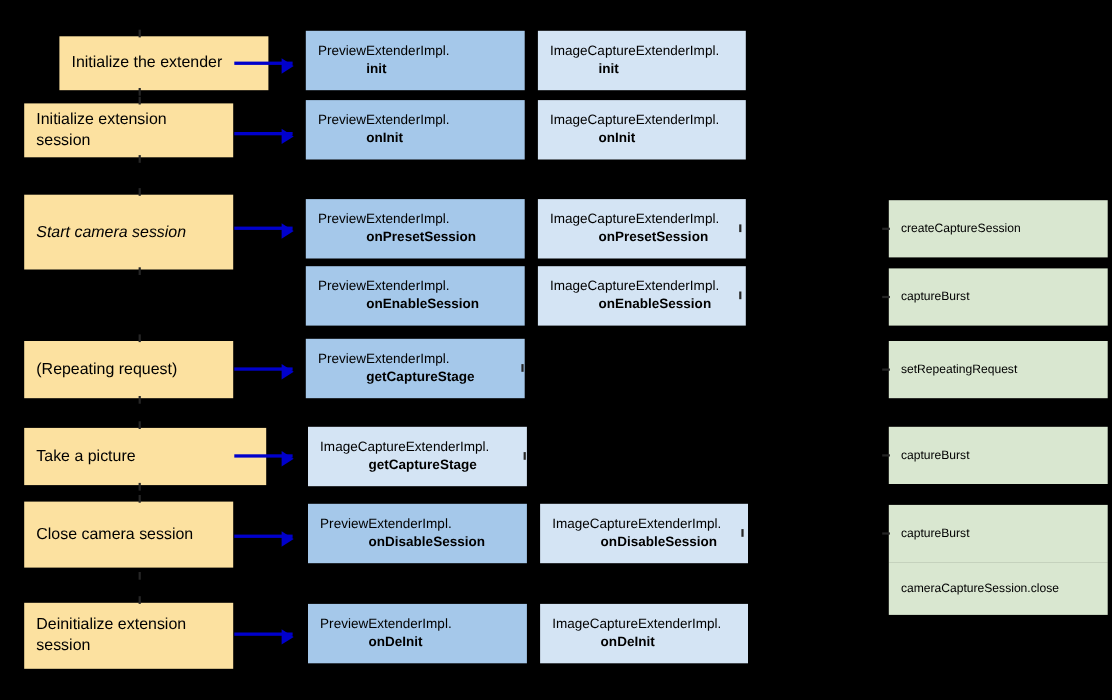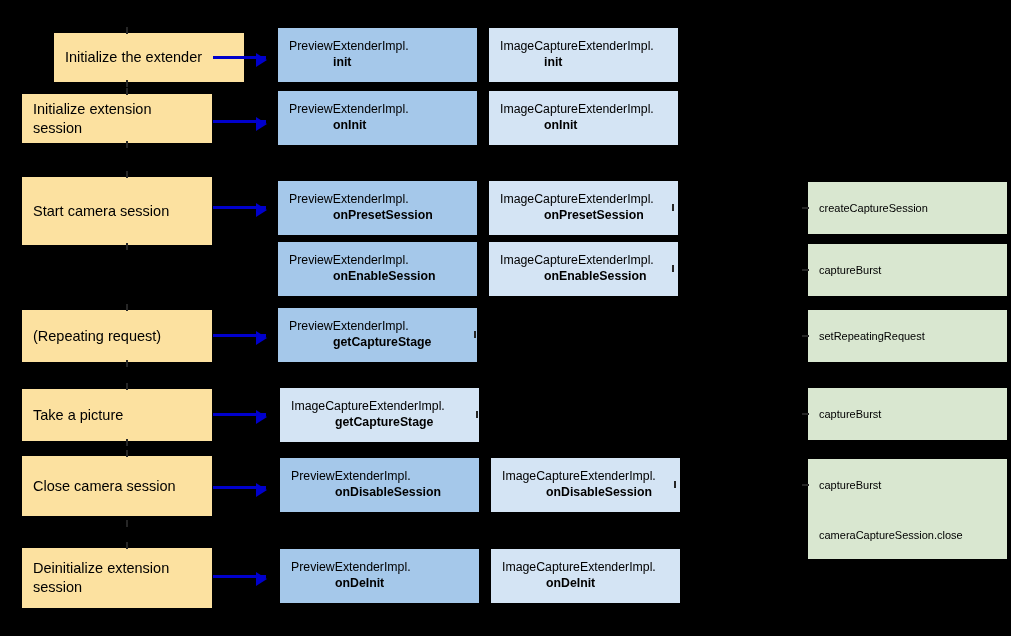--- a/index.html
+++ b/index.html
@@ -90,29 +90,29 @@
 
   <div class="box action" style="left:22px; top:33px; width:190px; height:49px;margin-left:32px;">
     <span class="ln">Initialize the extender</span>
   </div>
 
   <div class="box action" style="left:22px; top:94px; width:190px; height:49px;">
     <span class="ln">Initialize extension</span>
     <span class="ln">session</span>
   </div>
 
-  <div class="box action" style="left:22px; top:177px; width:190px; height:68px;">
+  <div class="box action" style="left:22px; top:177px; width:190px; height:68px;font-style:italic;">
     <span class="ln">Start camera session</span>
   </div>
 
   <div class="box action" style="left:22px; top:310px; width:190px; height:52px;">
     <span class="ln">(Repeating request)</span>
   </div>
 
-  <div class="box action" style="left:22px; top:389px; width:190px; height:52px;">
+  <div class="box action" style="left:22px; top:389px; width:220px; height:52px;">
     <span class="ln">Take a picture</span>
   </div>
 
   <div class="box action" style="left:22px; top:456px; width:190px; height:60px;">
     <span class="ln">Close camera session</span>
   </div>
 
   <div class="box action" style="left:22px; top:548px; width:190px; height:60px;">
     <span class="ln">Deinitialize extension</span>
     <span class="ln">session</span>

